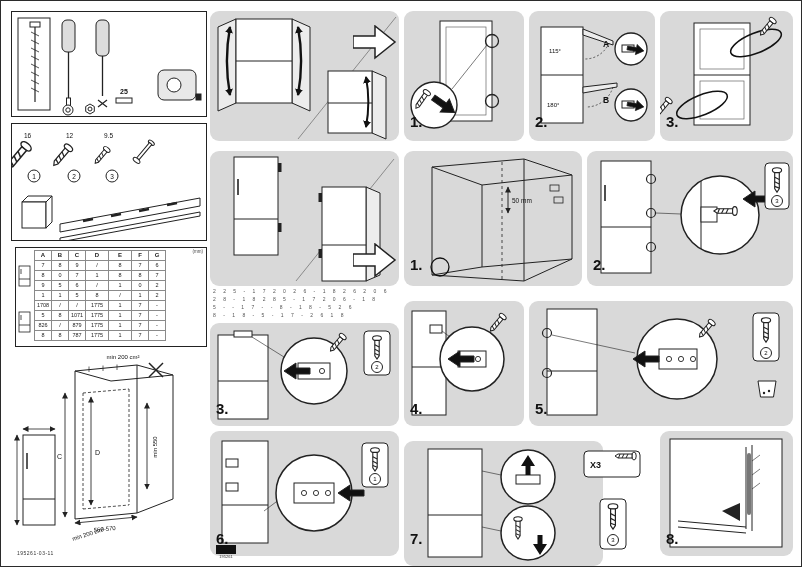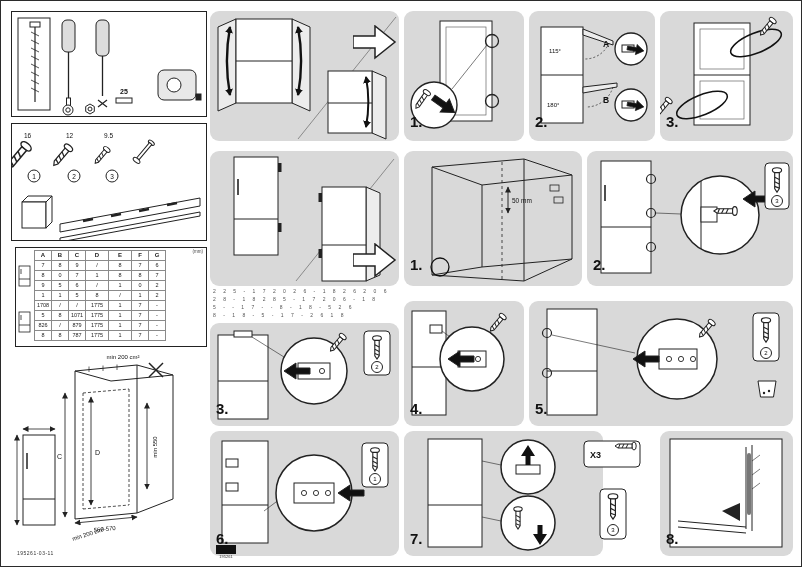--- a/index.html
+++ b/index.html
@@ -504,21 +504,21 @@
         <circle cx="118" cy="62" r="2.6" fill="none" stroke-width="0.9"></circle>
         <use href="#g-blkarrow" transform="translate(128,54)"></use>
         <rect x="152" y="12" width="26" height="44" rx="4"></rect>
         <use href="#g-screw" transform="translate(165,17) scale(1.1)"></use>
         <circle cx="165" cy="48" r="5.5" fill="none"></circle>
       </g>
       <text x="165" y="50.3" font-size="6" text-anchor="middle">1</text>
     </svg>
   </div>
 
-  <div class="panel" style="left:403px;top:430px;width:199px;height:125px">
+  <div class="panel" style="left:403px;top:440px;width:199px;height:125px">
     <svg width="251" height="125" viewBox="0 0 251 125">
       <g stroke="#222" fill="#fff">
         <rect x="24" y="8" width="54" height="108"></rect>
         <line x1="24" y1="74" x2="78" y2="74"></line>
         <line x1="78" y1="30" x2="97" y2="34" stroke-width="0.6"></line>
         <line x1="78" y1="86" x2="97" y2="90" stroke-width="0.6"></line>
         <circle cx="124" cy="36" r="27" stroke-width="1.5"></circle>
         <rect x="112" y="34" width="24" height="9"></rect>
         <polygon points="124,14 117,25 121.5,25 121.5,34 126.5,34 126.5,25 131,25" fill="#111" stroke="none"></polygon>
         <circle cx="124" cy="92" r="27" stroke-width="1.5"></circle>

